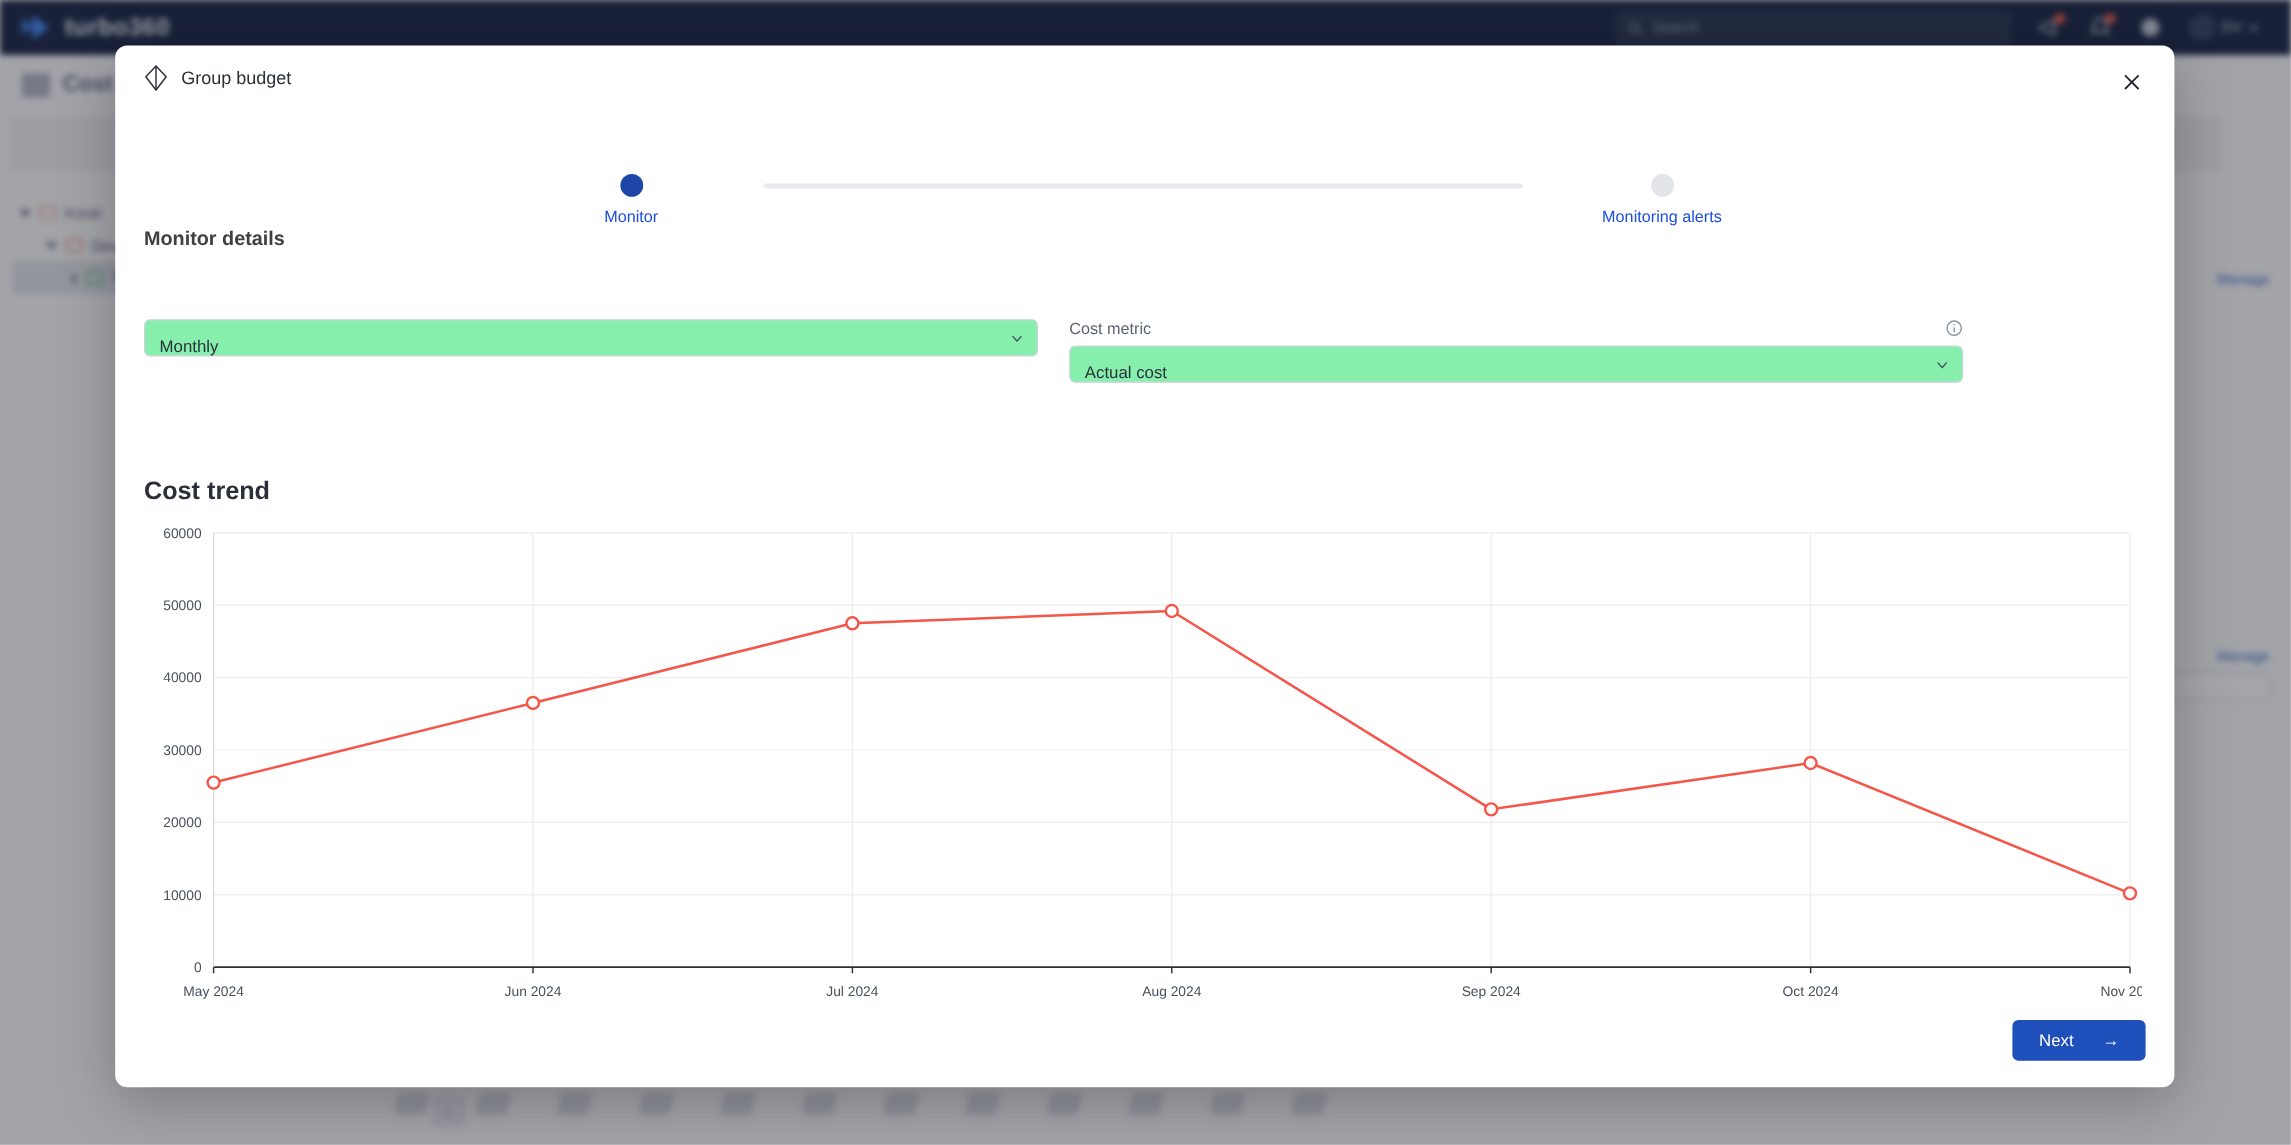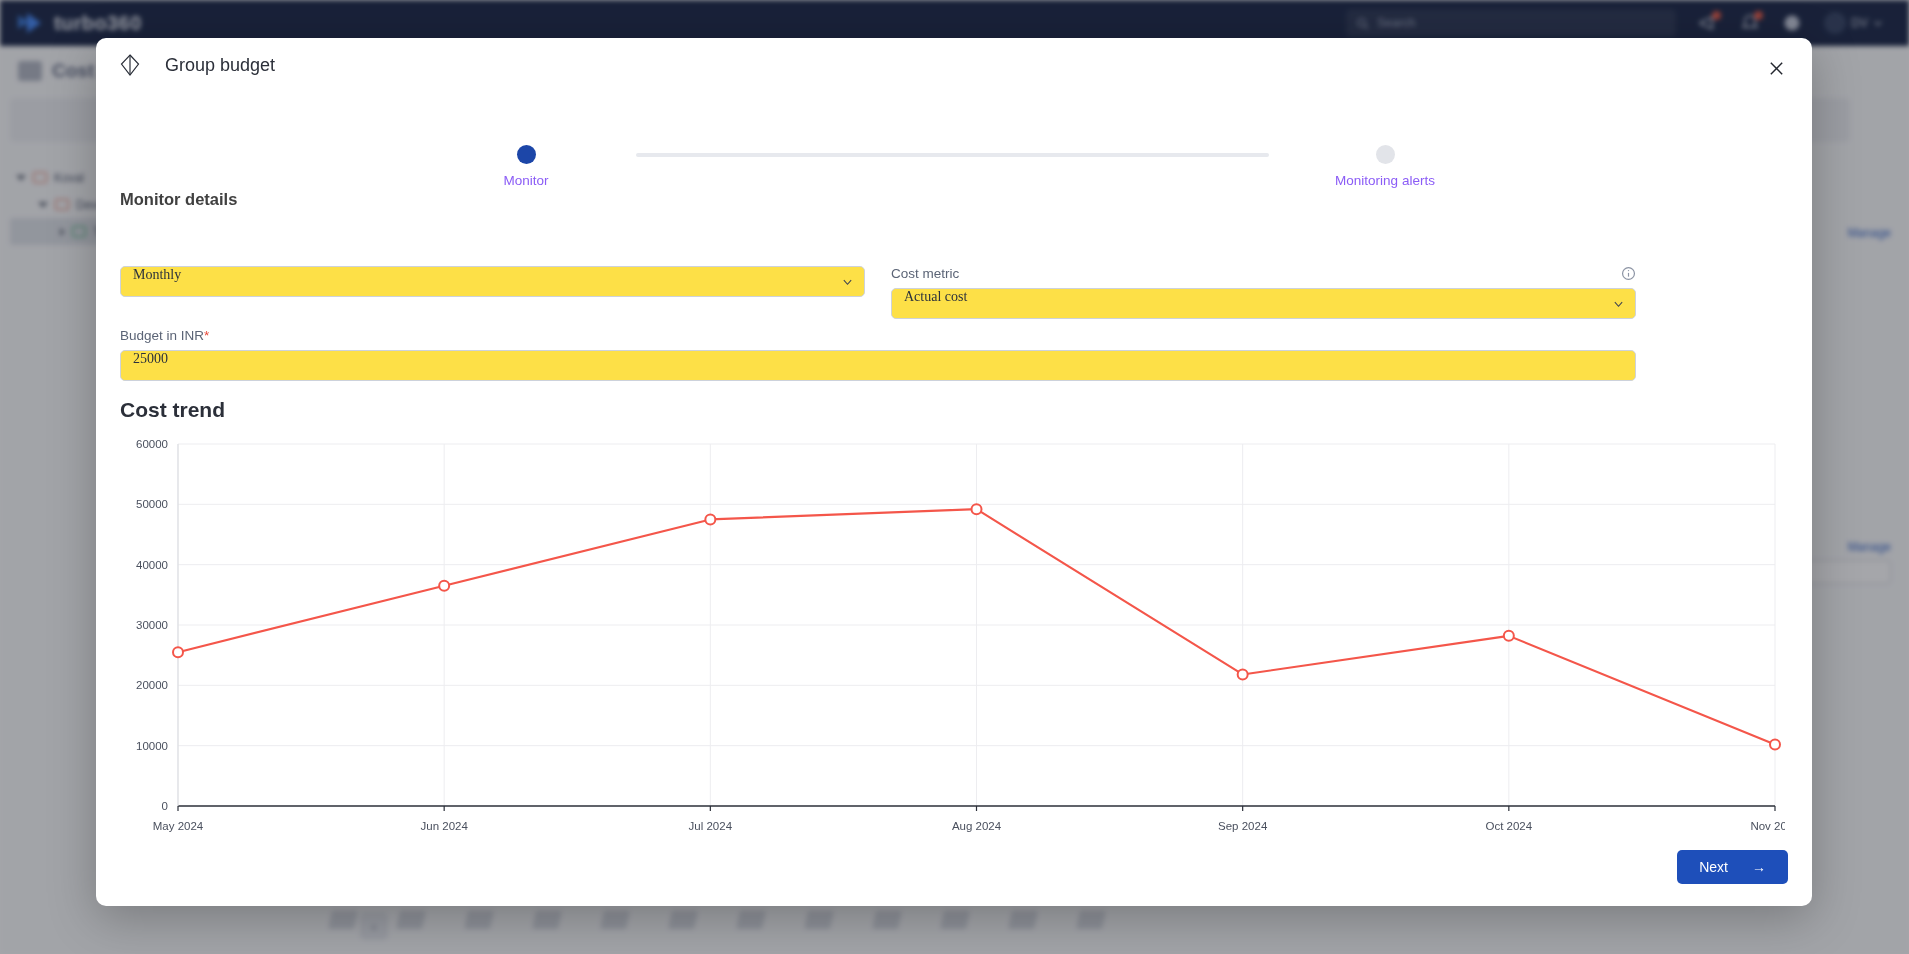--- a/index.html
+++ b/index.html
@@ -130,22 +130,22 @@
     background: #ffffff;
     border-radius: 10px;
     box-shadow: 0 12px 48px rgba(0,0,0,.25);
     overflow: hidden;
   }
   .modal-head {
     position: absolute; left: 0; right: 0; top: 0; height: 62px;
   }
   .modal-title {
     position: absolute; left: 24px; top: 16px;
-    display: flex; align-items: center; gap: 25px;
-    font-size: 18px; color: #2b2f39; font-weight: 400;
+    display: flex; align-items: center; gap: 11px;
+    font-size: 15px; color: #2b2f39; font-weight: 400;
   }
   .diamond-icon { width: 20px; height: 22px; display: block; }
   .close-btn {
     position: absolute; right: 22px; top: 16px;
     width: 28px; height: 28px;
     display: flex; align-items: center; justify-content: center;
     cursor: pointer; color: #23262e;
   }
 
   
@@ -156,21 +156,21 @@
     position: absolute; left: 110px; right: 113px; top: 10px;
     height: 4px; background: #e7e9ee; border-radius: 3px;
   }
   .step { position: absolute; top: 0; width: 220px; text-align: center; }
   .step-dot {
     width: 19px; height: 19px; border-radius: 50%;
     margin: 2px auto 0; background: #e2e4e9;
   }
   .step.active .step-dot { background: #1c46a8; }
   .step-label {
-    margin-top: 9px; font-size: 13.5px; color: #8b5cf6;
+    margin-top: 9px; font-size: 13.5px; color: #1d4ed8;
   }
   .step.s1 { left: -110px; }
   .step.s2 { right: -113px; }
 
   
   .section-title {
     position: absolute; left: 24px; top: 152px;
     font-size: 16.5px; font-weight: 700; color: #404040;
   }
   .toggle-wrap {
@@ -201,22 +201,22 @@
     font-size: 13.5px; color: #5b6476; margin-bottom: 7px; display: block;
   }
   .req { color: #e8493a; }
   .info-icon {
     position: absolute; right: 0; top: 0;
     width: 15px; height: 15px; color: #8b93a3; cursor: pointer;
   }
   .control {
     position: relative;
     height: 31px; border: 1px solid #cdd2db; border-radius: 5px;
-    background: #fde047; display: flex; align-items: flex-start;
-    padding: 0 12px; font-size: 14px; color: #2b313c; font-family: Liberation Serif, serif;
+    background: #86efac; display: flex; align-items: flex-end;
+    padding: 0 12px; font-size: 14px; color: #2b313c;
   }
   .control.select { cursor: pointer; }
   .chev {
     position: absolute; right: 11px; top: 50%; transform: translateY(-50%);
     width: 11px; height: 11px; color: #4b5costume;
   }
 
   
   .chart-title {
     position: absolute; left: 24px; top: 360px;
@@ -390,28 +390,20 @@
         </svg>
     </span>
     <div class="control select">
       <span>Actual cost</span>
       <svg class="chev" viewBox="0 0 24 24" fill="none" stroke="#3d4352" stroke-width="2.3">
           <polyline points="4,8 12,17 20,8"></polyline>
         </svg>
     </div>
   </div>
 
-  <div class="field budget">
-    <span class="field-label">
-      <span>Budget in INR</span><span class="req">*</span>
-    </span>
-    <div class="control">
-      <span>25000</span>
-    </div>
-  </div>
 
   <div class="chart-title">Cost trend</div>
 
   <div id="chart-area">
     <svg id="chart-svg" viewBox="0 0 1665 440" preserveAspectRatio="none">
         <text x="48" y="382" class="ytick">0</text>
         <line x1="58" y1="317.6666666666667" x2="1655" y2="317.6666666666667" stroke="#ededf0" stroke-width="1"></line>
         <text x="48" y="321.6666666666667" class="ytick">10000</text>
         <line x1="58" y1="257.33333333333337" x2="1655" y2="257.33333333333337" stroke="#ededf0" stroke-width="1"></line>
         <text x="48" y="261.33333333333337" class="ytick">20000</text>

